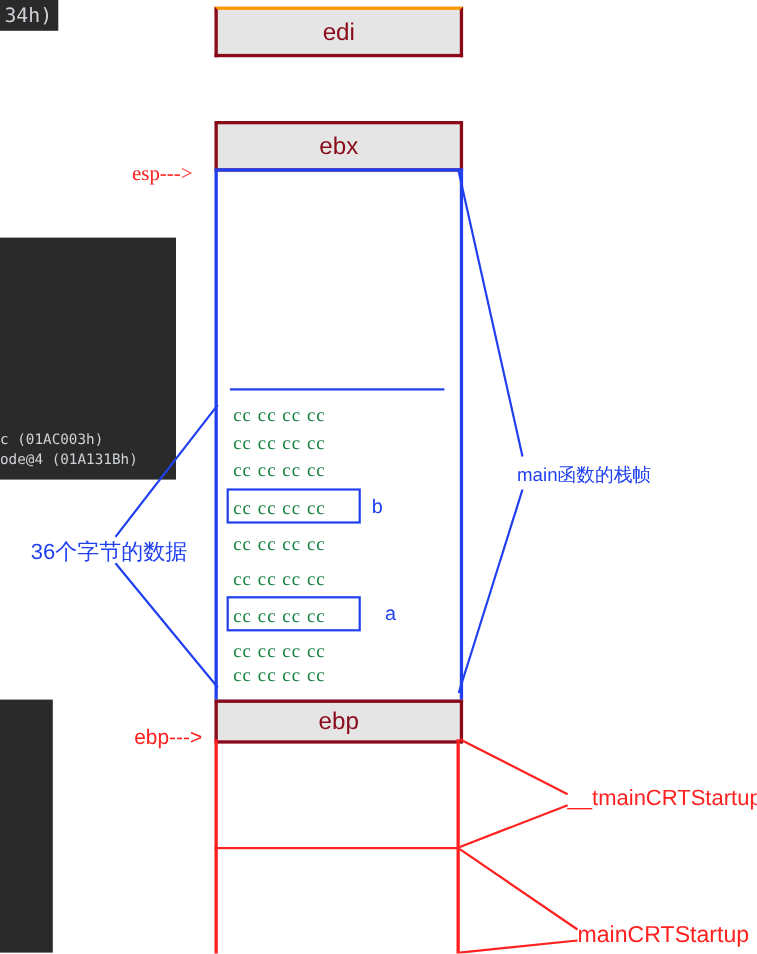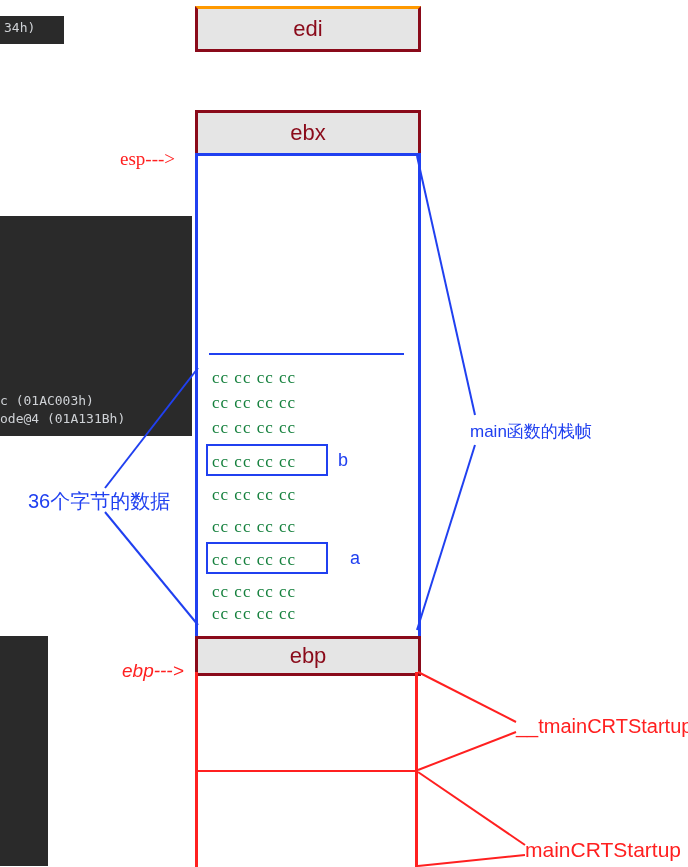--- a/index.html
+++ b/index.html
@@ -14,23 +14,23 @@
   .blue-text { color: #2040f0; }
   .cc-row { position: absolute; font-size: 17px; color: #15803d; font-family: Liberation Serif, serif; letter-spacing: 1px; }
   .blue-box { position: absolute; border: 2px solid #2040f0; }
   svg.overlay { position: absolute; left: 0; top: 0; width: 688px; height: 867px; pointer-events: none; }
 </style>
 </head>
 <body>
 
 <div class="stage">
 
-  <div class="dark-box" style="left:0; top:16px; width:64px; height:28px; font-size:13px;">34h)</div>
+  <div class="dark-box" style="left:0; top:0; width:53px; height:28px; font-size:18px;">34h)</div>
 
-  <div class="dark-box" style="left:0; top:216px; width:192px; height:220px; font-size:13px;">
+  <div class="dark-box" style="left:0; top:216px; width:160px; height:220px; font-size:13px;">
     <div style="position:absolute; bottom:28px; left:0;">c  (01AC003h)</div>
     <div style="position:absolute; bottom:10px; left:0;margin-top:32px;">ode@4  (01A131Bh)</div>
   </div>
 
   <div class="dark-box" style="left:0; top:636px; width:48px; height:230px;"></div>
 
   <div class="reg-box orange-top" style="top:6px;">edi</div>
   <div class="reg-box" style="top:110px;">ebx</div>
 
   <div class="blue-box" style="left:195px; top:153px; width:220px; height:480px; border-width:3px;"></div>
@@ -49,21 +49,21 @@
 
   <div class="blue-box" style="left:206px; top:444px; width:118px; height:28px;"></div>
   <div class="label blue-text" style="left:338px; top:450px; font-size:18px;">b</div>
 
   <div class="blue-box" style="left:206px; top:542px; width:118px; height:28px;"></div>
   <div class="label blue-text" style="left:350px; top:548px; font-size:18px;">a</div>
 
   <div class="label red-text" style="left:120px; top:148px;font-family:Liberation Serif, serif;">esp---&gt;</div>
 
   <div class="reg-box" style="top:636px; height:34px;">ebp</div>
-  <div class="label red-text" style="left:122px; top:660px;font-style:italic;">ebp---&gt;</div>
+  <div class="label red-text" style="left:122px; top:660px;">ebp---&gt;</div>
 
   <div class="vline red" style="left:195px; top:672px; height:195px;"></div>
   <div class="vline red" style="left:415px; top:672px; height:195px;"></div>
 
   <div style="position:absolute; left:195px; top:770px; width:223px; height:0; border-top:2px solid #ff2020;"></div>
 
   <div class="label red-text" style="left:516px; top:715px; font-size:20px;">__tmainCRTStartup</div>
   <div class="label red-text" style="left:525px; top:838px; font-size:21px;">mainCRTStartup</div>
 
   <div class="label blue-text" style="left:470px; top:420px; font-size:17px;">main函数的栈帧</div>

